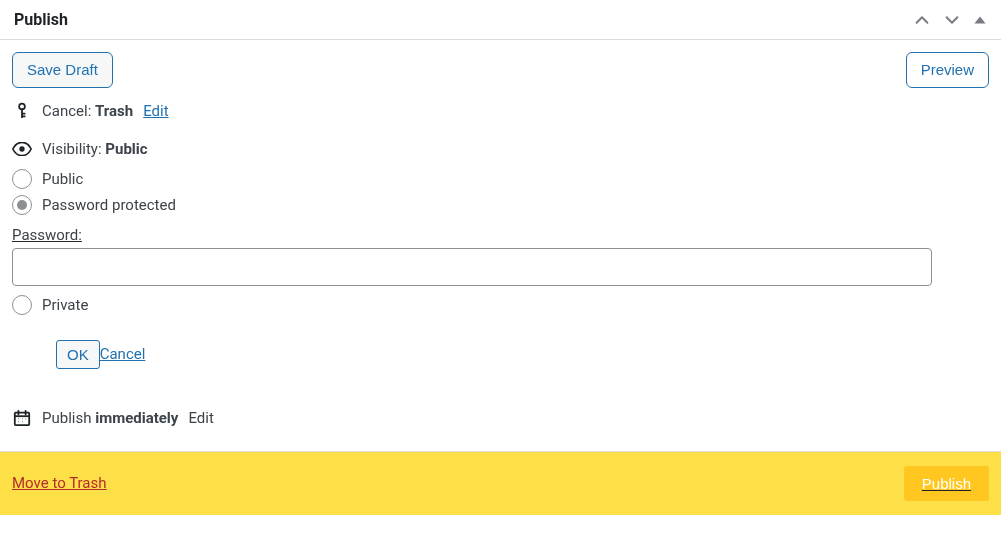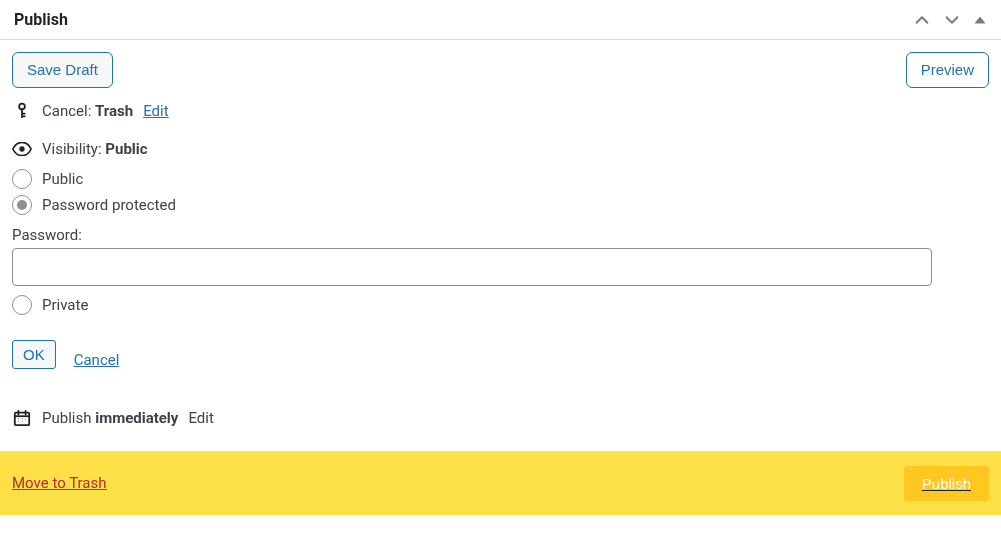--- a/index.html
+++ b/index.html
@@ -97,42 +97,43 @@
   .radio.checked::after {
     content: "";
     width: 10px;
     height: 10px;
     background: #8c8f94;
     border-radius: 50%;
     display: block;
   }
   .password-block {
     padding: 0 12px 4px 12px;
+    text-decoration: underline;
   }
   .password-label {
     font-size: 15px;
     color: #3c434a;
     display: block;
     margin-bottom: 4px;
   }
   .password-input {
     width: 920px;
     max-width: 100%;
     height: 38px;
     border: 1px solid #8c8f94;
     border-radius: 4px;
     padding: 0 10px;
     font-size: 15px;
     background: #fff;
   }
   .ok-cancel {
     padding: 14px 12px 8px 12px;
     display: flex;
-    align-items: flex-end;
-    gap: 18px;
+    align-items: center;
+    margin-left: 44px;
   }
   .ok-cancel .btn-ok {
     background: #f6f7f7;
     border: 1px solid #2271b1;
     color: #2271b1;
     padding: 5px 10px;
     font-size: 15px;
     border-radius: 3px;
     cursor: pointer;
   }

